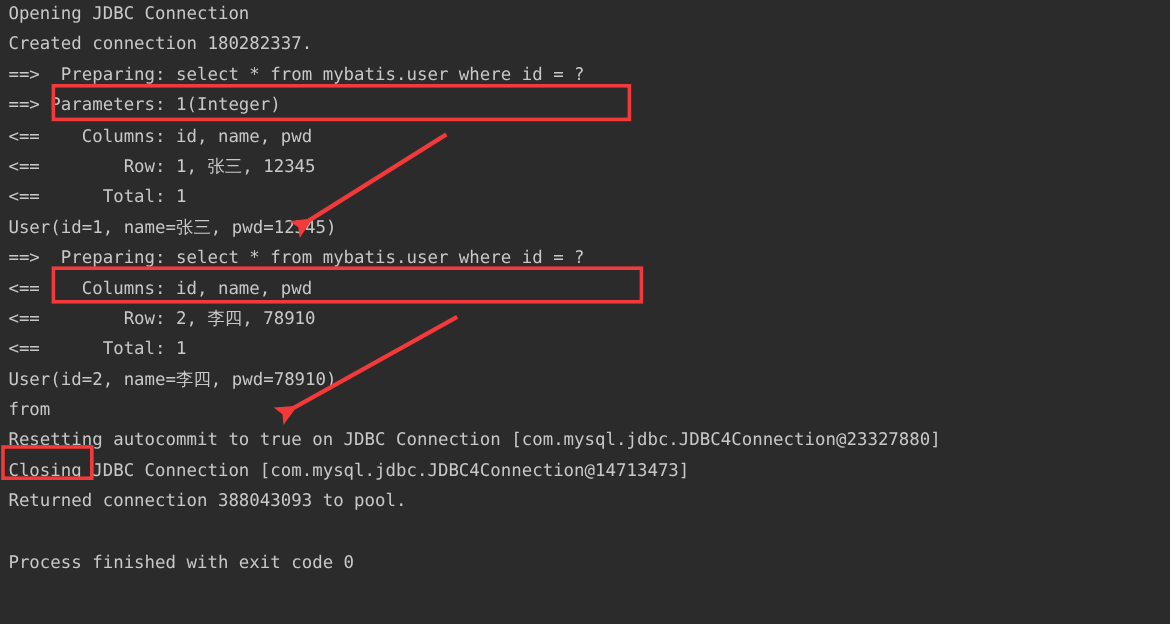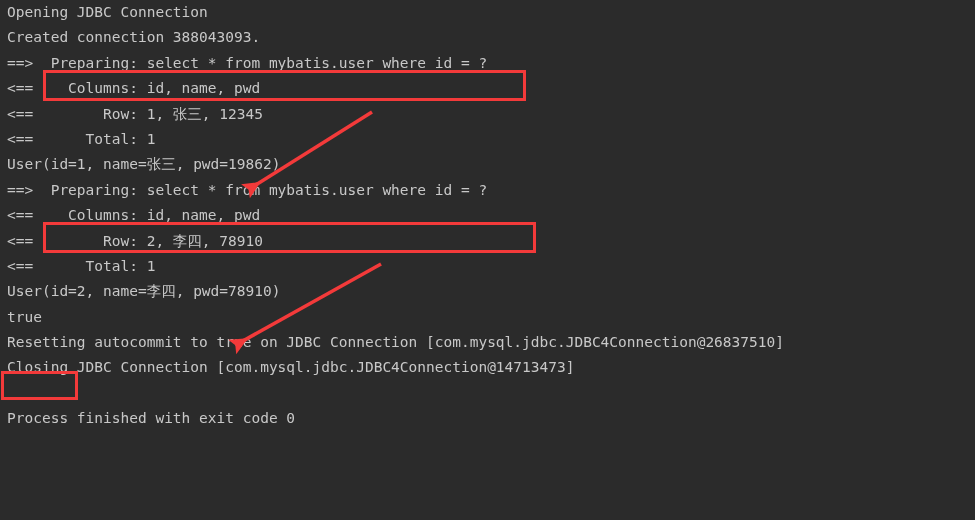--- a/index.html
+++ b/index.html
@@ -54,34 +54,36 @@
     pointer-events: none;
   }
 </style>
 </head>
 <body>
 
 <div id="console">
 
   <div class="console-lines">
     <div class="line">Opening JDBC Connection</div>
-    <div class="line">Created connection 388043093.</div>
+    <div class="line">Created connection 180282337.</div>
     <div class="line">==&gt;  Preparing: select * from mybatis.user where id = ?</div>
+    <div class="line">==&gt; Parameters: 1(Integer)</div>
     <div class="line">&lt;==    Columns: id, name, pwd</div>
     <div class="line">&lt;==        Row: 1, 张三, 12345</div>
     <div class="line">&lt;==      Total: 1</div>
-    <div class="line">User(id=1, name=张三, pwd=19862)</div>
+    <div class="line">User(id=1, name=张三, pwd=12345)</div>
     <div class="line">==&gt;  Preparing: select * from mybatis.user where id = ?</div>
     <div class="line">&lt;==    Columns: id, name, pwd</div>
     <div class="line">&lt;==        Row: 2, 李四, 78910</div>
     <div class="line">&lt;==      Total: 1</div>
     <div class="line">User(id=2, name=李四, pwd=78910)</div>
-    <div class="line">true</div>
-    <div class="line">Resetting autocommit to true on JDBC Connection [com.mysql.jdbc.JDBC4Connection@26837510]</div>
+    <div class="line">from</div>
+    <div class="line">Resetting autocommit to true on JDBC Connection [com.mysql.jdbc.JDBC4Connection@23327880]</div>
     <div class="line">Closing JDBC Connection [com.mysql.jdbc.JDBC4Connection@14713473]</div>
+    <div class="line">Returned connection 388043093 to pool.</div>
     <div class="line blank"></div>
     <div class="line">Process finished with exit code 0</div>
   </div>
 
   <div class="anno-rect" style="left:43px; top:70px; width:483px; height:31px;"></div>
 
   <div class="anno-rect" style="left:43px; top:222px; width:493px; height:31px;"></div>
 
   <div class="anno-rect" style="left:1px; top:371px; width:77px; height:29px;"></div>
 

